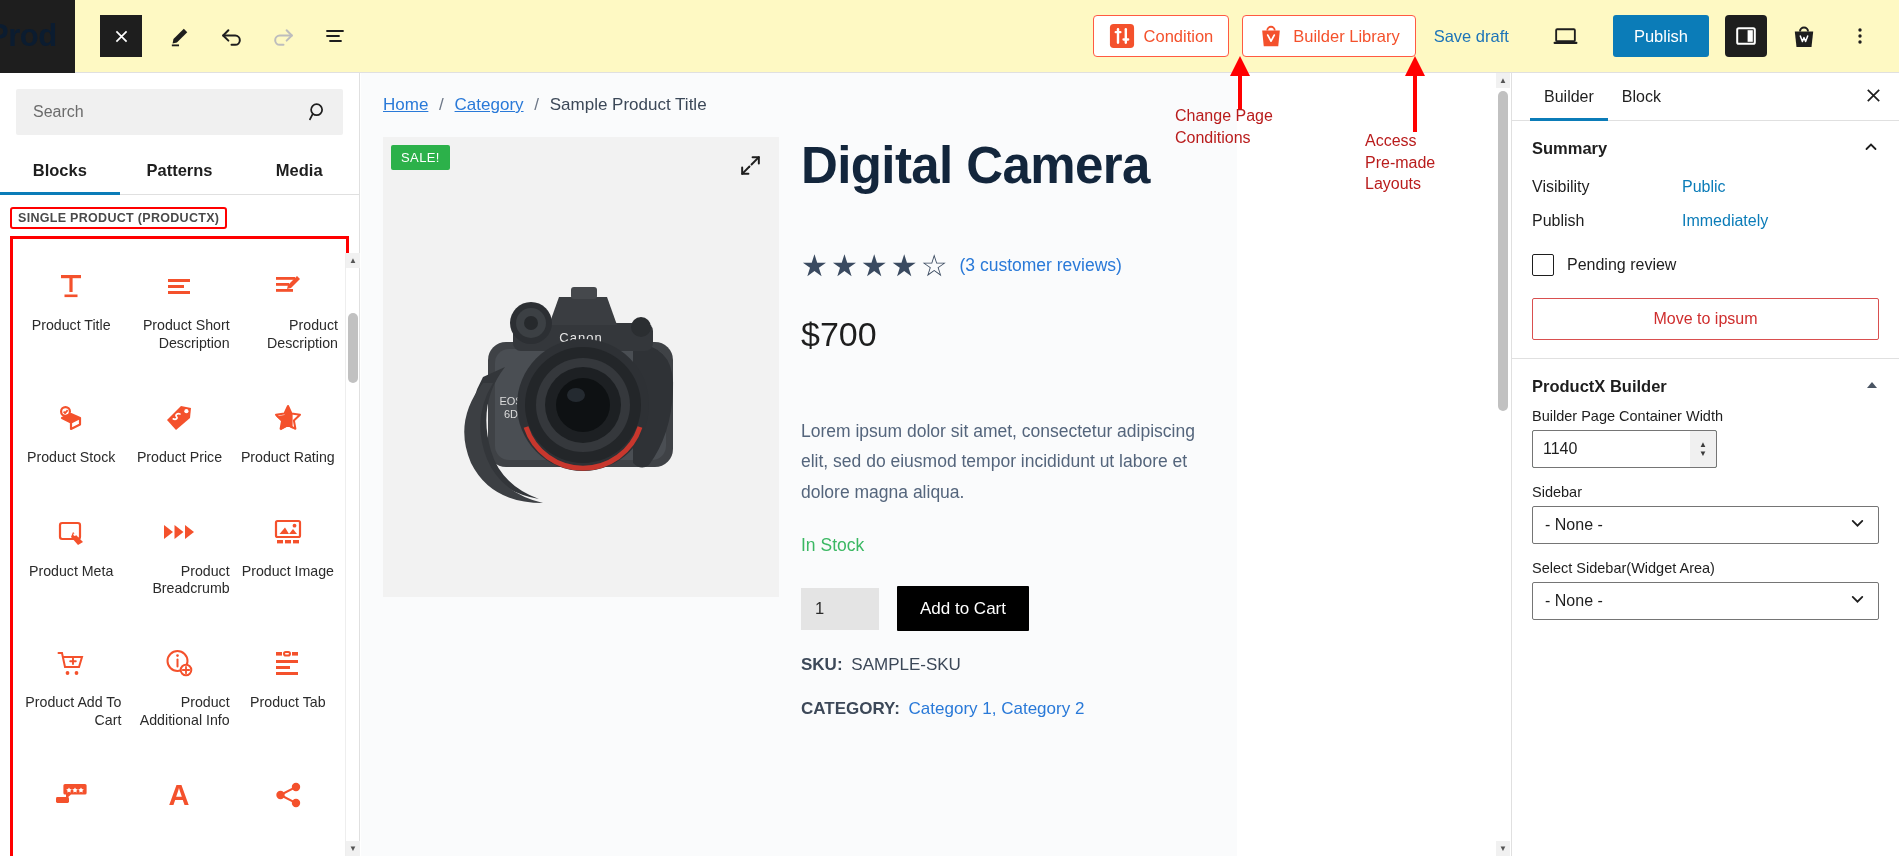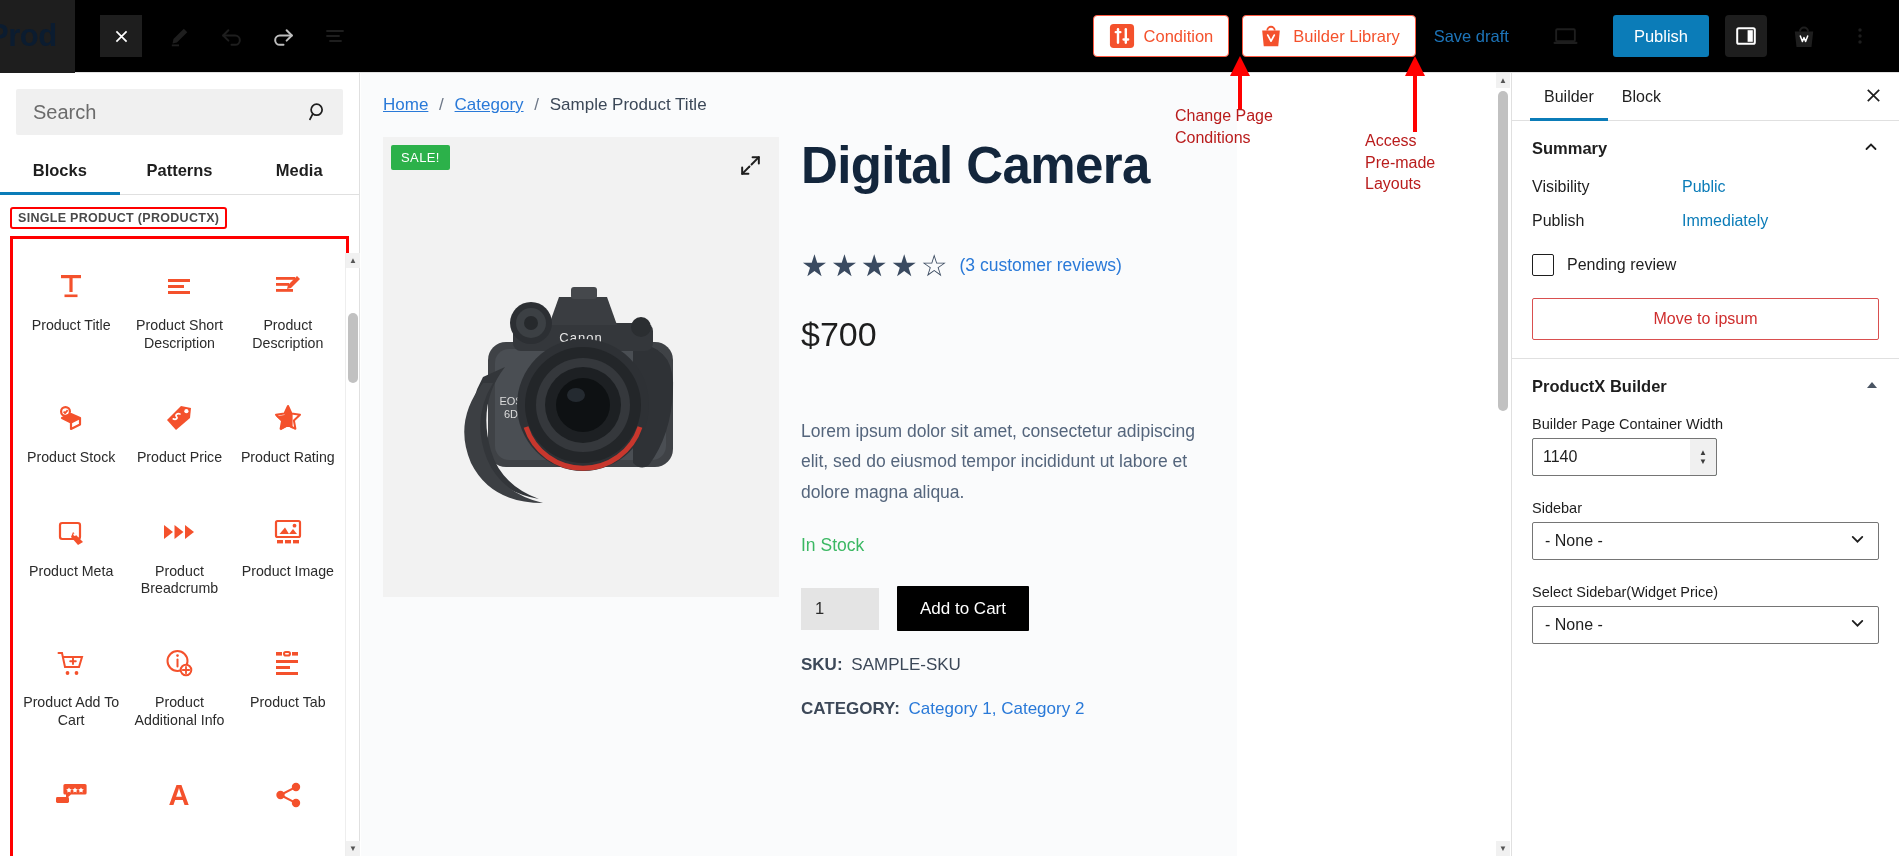--- a/index.html
+++ b/index.html
@@ -6,21 +6,21 @@
   html, body {
     width: 1899px; height: 856px;
     font-family: "Liberation Sans", sans-serif;
     background: #fff; overflow: hidden;
   }
   body { position: relative; }
 
   
   #topbar {
     position: absolute; top: 0; left: 0; width: 1899px; height: 73px;
-    background: #000000; border-bottom: 1px solid #e0e0e0;
+    background: #fef9c3; border-bottom: 1px solid #e0e0e0;
     display: flex; align-items: center;
   }
   #logo-tile {
     width: 75px; height: 73px; background: #1e1e1e; color: #0a1b33;
     display: flex; align-items: center; justify-content: flex-start;
     overflow: hidden; flex: none;
   }
   #logo-tile span {
     font-size: 31px; font-weight: bold; color: #0b1c30;
     margin-left: -12px; letter-spacing: -0.5px;
@@ -74,21 +74,21 @@
     background: #fff; border-right: 1px solid #e0e0e0;
     display: flex; flex-direction: column;
   }
   #search-wrap { padding: 16px 16px 0 16px; }
   #search-box {
     position: relative; background: #f0f0f0; border-radius: 2px;
     height: 46px; display: flex; align-items: center;
   }
   #search-input {
     border: none; background: transparent; outline: none;
-    font-size: 20px; color: #1e1e1e; padding: 0 44px 0 17px;
+    font-size: 16px; color: #1e1e1e; padding: 0 44px 0 17px;
     width: 100%; height: 100%; font-family: inherit;
   }
   #search-input::placeholder { color: #6b6b6b; }
   #search-icon-wrap {
     position: absolute; right: 14px; top: 50%; transform: translateY(-50%);
     display: flex; cursor: pointer;
   }
 
   #tabs {
     display: flex; border-bottom: 1px solid #e0e0e0; margin-top: 12px;
@@ -121,21 +121,21 @@
   }
   .block-item {
     display: flex; flex-direction: column; align-items: center;
     padding: 18px 4px 10px 4px; cursor: pointer; gap: 14px;
   }
   .block-icon {
     width: 34px; height: 34px; display: flex;
     align-items: center; justify-content: center; color: #f4512c;
   }
   .block-label {
-    font-size: 14.2px; color: #2b2b2b; text-align: center;
+    font-size: 14.2px; color: #2b2b2b; text-align: right;
     line-height: 1.25; max-width: 102px;
   }
   
   #inserter-scroll {
     position: absolute; top: 180px; right: 0; width: 14px; bottom: 0;
     background: #fff; border-left: 1px solid #eee;
   }
   #inserter-scroll .arrow-up, #inserter-scroll .arrow-dn {
     position: absolute; left: 0; width: 14px; height: 15px;
     display: flex; align-items: center; justify-content: center;
@@ -273,21 +273,21 @@
     border-radius: 2px; background: #fff; cursor: pointer; flex: none;
   }
   #pending-label { font-size: 16px; color: #1e1e1e; }
   #move-trash {
     margin: 18px 20px 18px 20px; height: 42px; border: 1px solid #d94f4f;
     color: #cf2e2e; background: #fff; font-size: 16px; cursor: pointer;
     border-radius: 2px; display: flex; align-items: center;
     justify-content: center; font-family: inherit;
   }
   .divider { height: 1px; background: #e0e0e0; }
-  .field-label { font-size: 14.5px; color: #1e1e1e; padding: 0 12px 6px 20px; margin-top: 8px; }
+  .field-label { font-size: 14.5px; color: #1e1e1e; padding: 0 12px 6px 20px; }
   .field-wrap { padding: 0 20px 16px 20px; }
   .num-field {
     display: flex; align-items: center; border: 1px solid #757575;
     border-radius: 2px; height: 38px; width: 185px; overflow: hidden;
     background: #14532d;
   }
   .num-field input {
     border: none; outline: none; flex: 1 1 auto; height: 100%;
     font-size: 16px; color: #1e1e1e; padding: 0 10px; font-family: inherit;
     min-width: 0;
@@ -795,21 +795,21 @@
     <div class="sel-field">
       <span>- None -</span>
       <span class="sel-chev">
         <svg width="17" height="17" viewBox="0 0 16 16" fill="none" stroke="#1e1e1e" stroke-width="1.7" stroke-linecap="round">
           <path d="M3.5 6 L8 10.5 L12.5 6"></path>
         </svg>
       </span>
     </div>
   </div>
 
-  <div class="field-label">Select Sidebar(Widget Price)</div>
+  <div class="field-label">Select Sidebar(Widget Area)</div>
   <div class="field-wrap">
     <div class="sel-field">
       <span>- None -</span>
       <span class="sel-chev">
         <svg width="17" height="17" viewBox="0 0 16 16" fill="none" stroke="#1e1e1e" stroke-width="1.7" stroke-linecap="round">
           <path d="M3.5 6 L8 10.5 L12.5 6"></path>
         </svg>
       </span>
     </div>
   </div>

